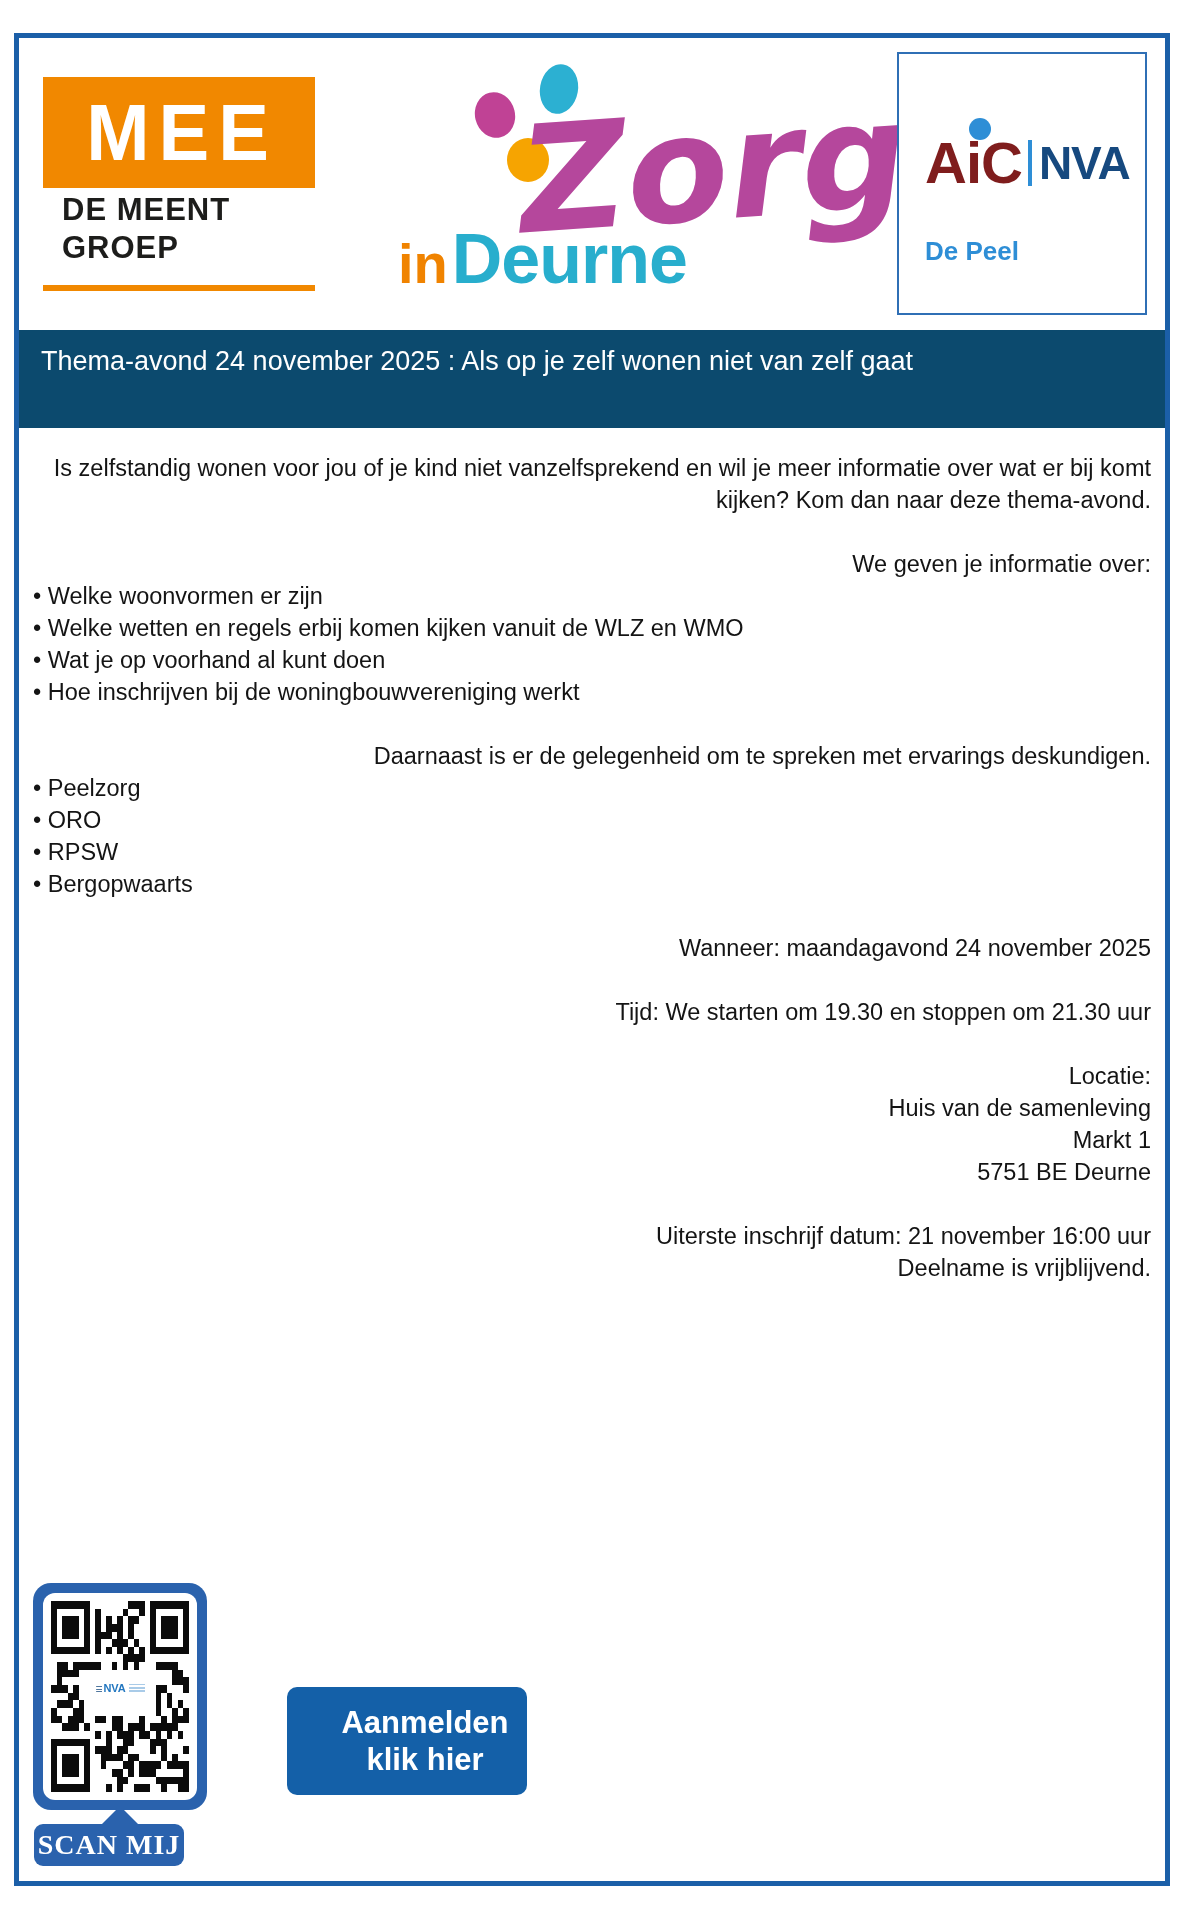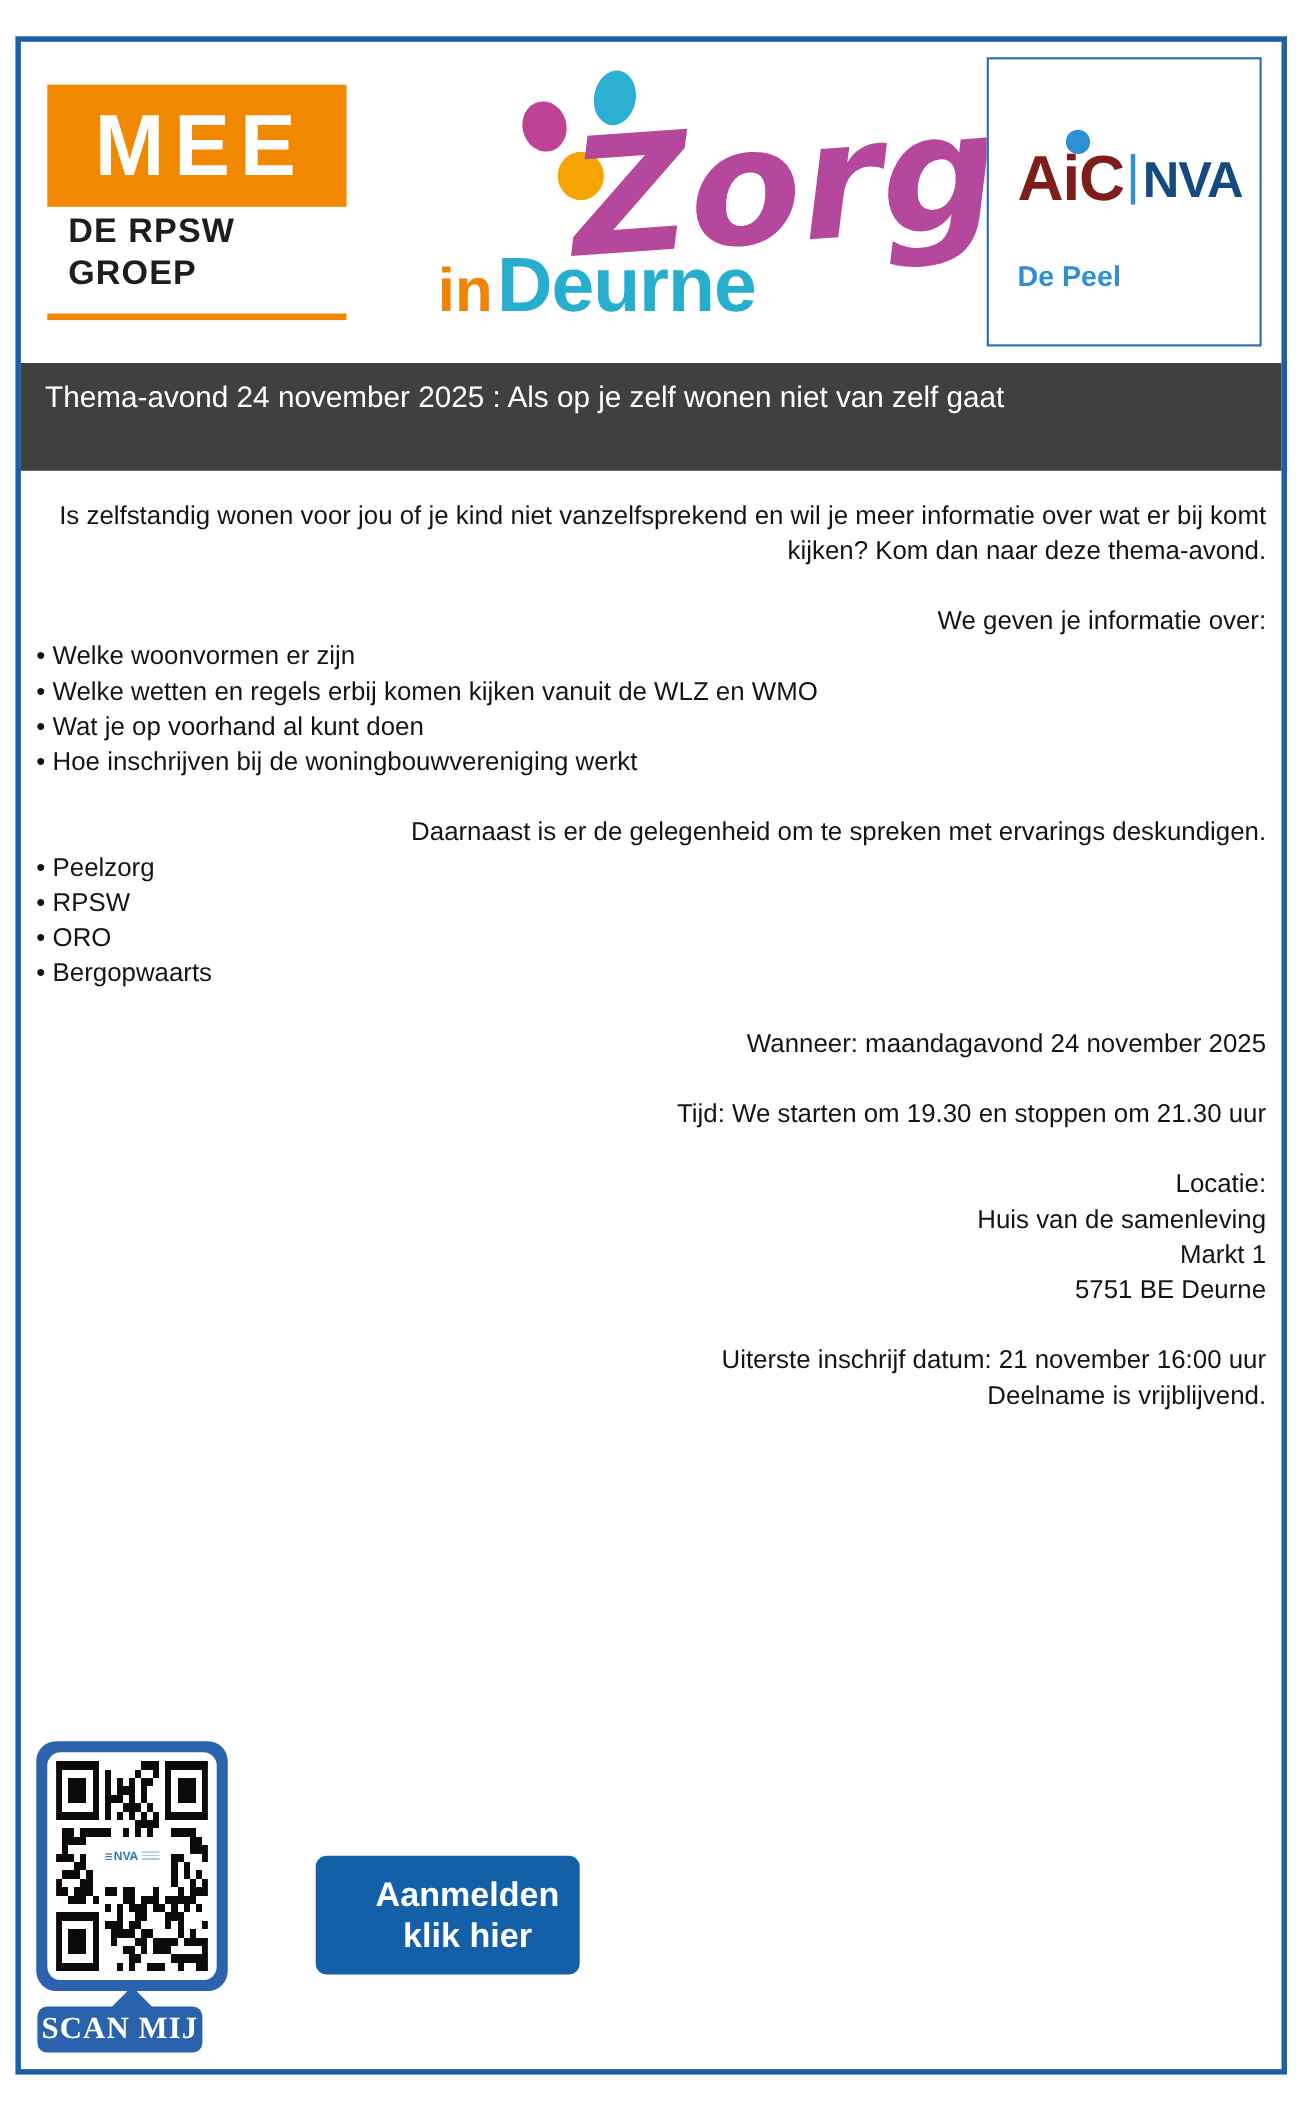--- a/index.html
+++ b/index.html
@@ -34,21 +34,21 @@
              border:2px solid #2f6fb5; box-sizing:border-box; background:#ffffff; }
   .aic-row { position:absolute; left:26px; top:80px; display:flex; align-items:center; line-height:1; }
   .aic-word { position:relative; font-size:58px; font-weight:900; color:#7f1d1d; letter-spacing:-1px; }
   .aic-dot { position:absolute; left:44px; top:-16px; width:22px; height:22px; border-radius:50%;
              background:#2e8ed6; }
   .aic-divider { width:4px; height:46px; background:#2e8ed6; margin:0 7px 0 6px; }
   .nva-word { font-size:46px; font-weight:900; color:#16497f; letter-spacing:-1px; }
   .aic-region { position:absolute; left:26px; top:182px; font-size:26px; font-weight:800; color:#2e8ed6; }
 
   
-  .banner { position:absolute; left:0; top:292px; width:100%; height:98px; background:#404040; }
+  .banner { position:absolute; left:0; top:292px; width:100%; height:98px; background:#0c4a6e; }
   .banner-title { padding:15px 0 0 22px; color:#ffffff; font-size:27px; line-height:1.2; }
 
   
   .content { position:absolute; left:0; right:0; top:390px; padding:24px 14px 0 14px;
              color:#141414; font-size:23.5px; line-height:32px; }
   .content p { margin:0;text-align:right; }
   .content p.gap { margin-bottom:32px; }
   .content ul { margin:0 0 32px 0; padding:0; list-style:none; }
   .content li::before { content:"\2022\00a0"; }
   .loc-block { margin-bottom:32px; }
@@ -79,21 +79,21 @@
 </style>
 </head>
 <body>
 
 <div class="page">
   <div class="frame">
 
     <div class="mee-box">
       <span>MEE</span>
     </div>
-    <div class="mee-sub l1">DE RPSW</div>
+    <div class="mee-sub l1">DE MEENT</div>
     <div class="mee-sub l2">GROEP</div>
     <div class="mee-rule"></div>
 
     <div class="zorg-dot dot-magenta"></div>
     <div class="zorg-dot dot-cyan"></div>
     <div class="zorg-dot dot-orange"></div>
     <div class="zorg-word">Zorg</div>
     <div class="zorg-sub">
       <span class="zorg-in">in</span><span class="zorg-city">Deurne</span>
     </div>
@@ -120,22 +120,22 @@
       <li>Welke woonvormen er zijn</li>
           <li>Welke wetten en regels erbij komen kijken vanuit de WLZ en WMO</li>
           <li>Wat je op voorhand al kunt doen</li>
           <li>Hoe inschrijven bij de woningbouwvereniging werkt</li>
         </ul>
 
       <p>Daarnaast is er de gelegenheid om te spreken met ervarings deskundigen.</p>
       <ul>
 
       <li>Peelzorg</li>
+          <li>ORO</li>
           <li>RPSW</li>
-          <li>ORO</li>
           <li>Bergopwaarts</li>
         </ul>
 
       <p class="gap">Wanneer: maandagavond 24 november 2025</p>
       <p class="gap">Tijd: We starten om 19.30 en stoppen om 21.30 uur</p>
 
       <p>Locatie:</p>
       <div class="loc-block">
 
       <p>Huis van de samenleving</p>

